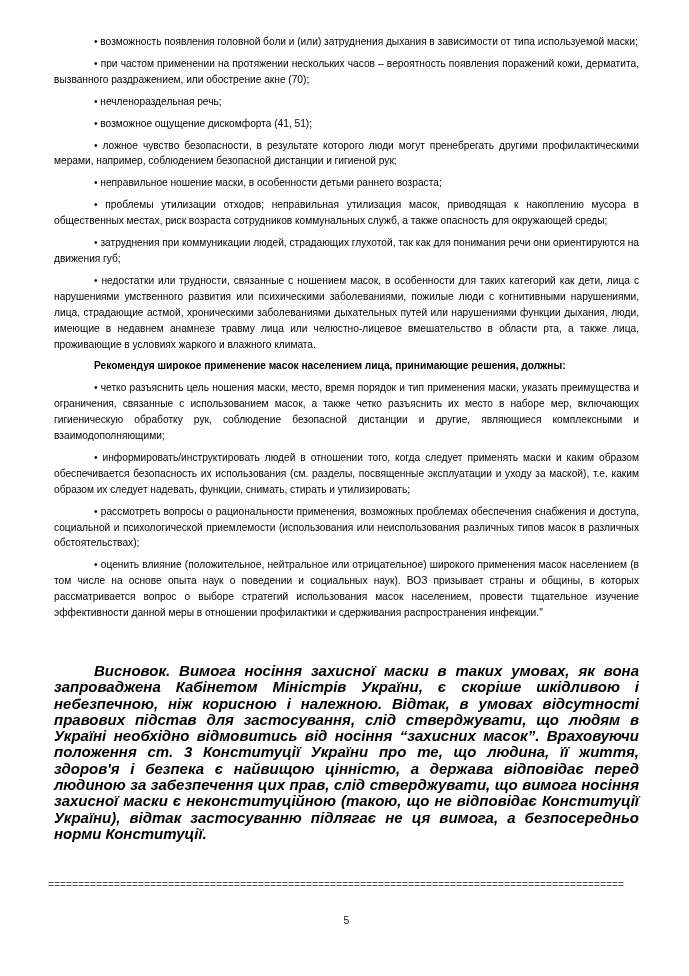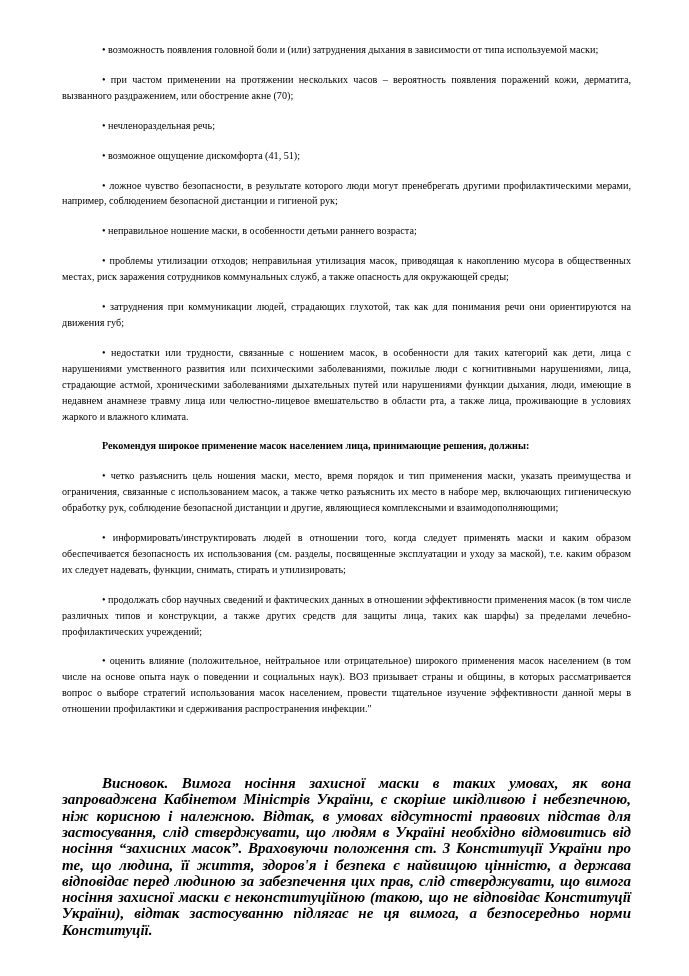--- a/index.html
+++ b/index.html
@@ -24,28 +24,27 @@
     box-sizing: border-box;
     padding: 28px 44px 0 48px;
   }
 
   .content {
     width: 597px;
   }
 
   
   .para {
-    margin: 14px;
+    margin: 6px;
     font-size: 10.2px;
     line-height: 15.9px;
     text-align: justify;
     text-justify: inter-word;
     hyphens: none;
     word-spacing: -0.1px;
-    font-family: Liberation Serif, serif;
   }
 
   
   .para.bullet {
     text-indent: 40px;
   }
 
   
   .para.indent {
     text-indent: 40px;
@@ -90,29 +89,29 @@
 
 <div class="page">
   <div class="content">
 
     <p class="para bullet">• возможность появления головной боли и (или) затруднения дыхания в зависимости от типа используемой маски;</p>
     <p class="para bullet">• при частом применении на протяжении нескольких часов – вероятность появления поражений кожи, дерматита, вызванного раздражением, или обострение акне (70);</p>
     <p class="para bullet">• нечленораздельная речь;</p>
     <p class="para bullet">• возможное ощущение дискомфорта (41, 51);</p>
     <p class="para bullet">• ложное чувство безопасности, в результате которого люди могут пренебрегать другими профилактическими мерами, например, соблюдением безопасной дистанции и гигиеной рук;</p>
     <p class="para bullet">• неправильное ношение маски, в особенности детьми раннего возраста;</p>
-    <p class="para bullet">• проблемы утилизации отходов; неправильная утилизация масок, приводящая к накоплению мусора в общественных местах, риск заражения сотрудников коммунальных служб, а также опасность для окружающей среды;</p>
+    <p class="para bullet">• проблемы утилизации отходов; неправильная утилизация масок, приводящая к накоплению мусора в общественных местах, риск возраста сотрудников коммунальных служб, а также опасность для окружающей среды;</p>
     <p class="para bullet">• затруднения при коммуникации людей, страдающих глухотой, так как для понимания речи они ориентируются на движения губ;</p>
     <p class="para bullet">• недостатки или трудности, связанные с ношением масок, в особенности для таких категорий как дети, лица с нарушениями умственного развития или психическими заболеваниями, пожилые люди с когнитивными нарушениями, лица, страдающие астмой, хроническими заболеваниями дыхательных путей или нарушениями функции дыхания, люди, имеющие в недавнем анамнезе травму лица или челюстно-лицевое вмешательство в области рта, а также лица, проживающие в условиях жаркого и влажного климата.</p>
 
     <p class="para indent bold">Рекомендуя широкое применение масок населением лица, принимающие решения, должны:</p>
 
     <p class="para bullet">• четко разъяснить цель ношения маски, место, время порядок и тип применения маски, указать преимущества и ограничения, связанные с использованием масок, а также четко разъяснить их место в наборе мер, включающих гигиеническую обработку рук, соблюдение безопасной дистанции и другие, являющиеся комплексными и взаимодополняющими;</p>
     <p class="para bullet">• информировать/инструктировать людей в отношении того, когда следует применять маски и каким образом обеспечивается безопасность их использования (см. разделы, посвященные эксплуатации и уходу за маской), т.е. каким образом их следует надевать, функции, снимать, стирать и утилизировать;</p>
-    <p class="para bullet">• продолжать сбор научных сведений и фактических данных в отношении эффективности применения масок (в том числе различных типов и конструкции, а также других средств для защиты лица, таких как шарфы) за пределами лечебно-профилактических учреждений;</p>
+    <p class="para bullet">• рассмотреть вопросы о рациональности применения, возможных проблемах обеспечения снабжения и доступа, социальной и психологической приемлемости (использования или неиспользования различных типов масок в различных обстоятельствах);</p>
     <p class="para bullet">• оценить влияние (положительное, нейтральное или отрицательное) широкого применения масок населением (в том числе на основе опыта наук о поведении и социальных наук). ВОЗ призывает страны и общины, в которых рассматривается вопрос о выборе стратегий использования масок населением, провести тщательное изучение эффективности данной меры в отношении профилактики и сдерживания распространения инфекции."</p>
 
     <div class="gap-conclusion"></div>
 
     <p class="para conclusion">Висновок. Вимога носіння захисної маски в таких умовах, як вона запроваджена Кабінетом Міністрів України, є скоріше шкідливою і небезпечною, ніж корисною і належною. Відтак, в умовах відсутності правових підстав для застосування, слід стверджувати, що людям в Україні необхідно відмовитись від носіння “захисних масок”. Враховуючи положення ст. 3 Конституції України про те, що людина, її життя, здоров'я і безпека є найвищою цінністю, а держава відповідає перед людиною за забезпечення цих прав, слід стверджувати, що вимога носіння захисної маски є неконституційною (такою, що не відповідає Конституції України), відтак застосуванню підлягає не ця вимога, а безпосередньо норми Конституції.</p>
 
     <div class="footer-rule">================================================================================================</div>
 
     <div class="page-number">5</div>
 

